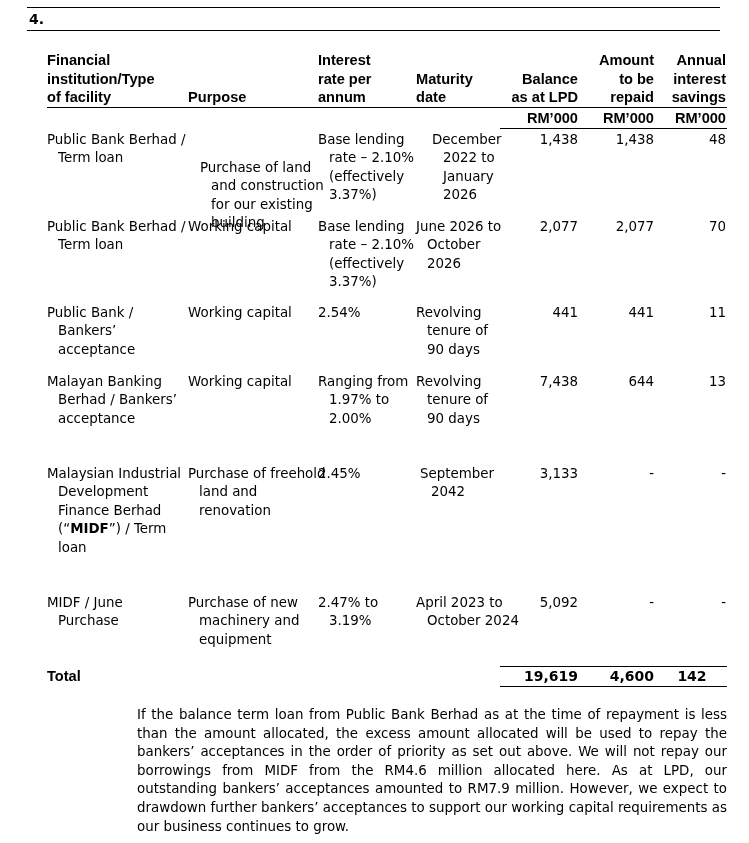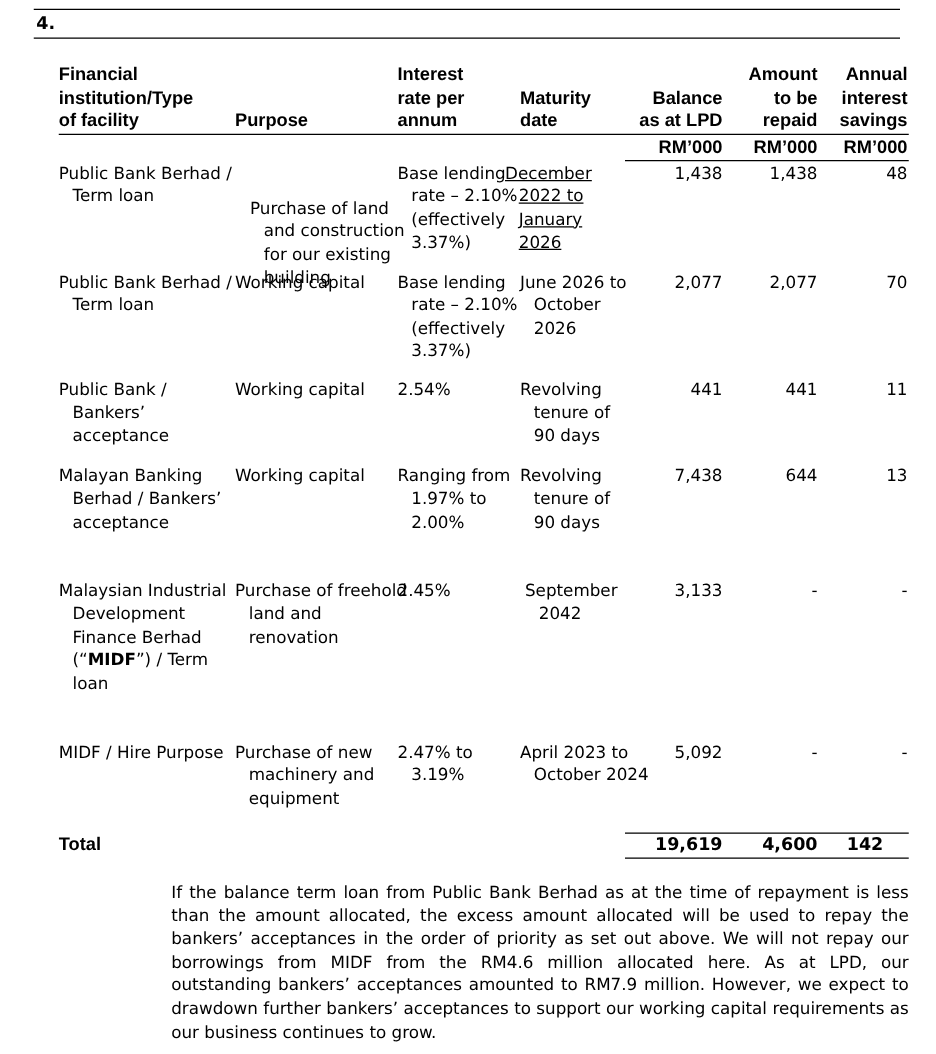--- a/index.html
+++ b/index.html
@@ -62,21 +62,21 @@
   <div class="hdr r" style="left:590px;top:109px;width:64px;">RM’000</div>
   <div class="hdr r" style="left:658px;top:109px;width:68px;">RM’000</div>
 
   <div class="rule" style="left:500px;top:128px;width:227px;"></div>
 </div>
 
 <div>
   <div class="cell hang" style="left:47px;top:131px;width:140px;">Public Bank Berhad / Term loan</div>
   <div class="cell hang" style="left:200px;top:131px;width:128px;margin-top:28px;">Purchase of land and construction for our existing building</div>
   <div class="cell hang" style="left:318px;top:131px;width:98px;">Base lending rate – 2.10% (effectively 3.37%)</div>
-  <div class="cell hang" style="left:404px;top:131px;width:86px;text-decoration:underline;">December 2022 to January 2026</div>
+  <div class="cell hang" style="left:432px;top:131px;width:86px;">December 2022 to January 2026</div>
   <div class="cell r" style="left:498px;top:131px;width:80px;">1,438</div>
   <div class="cell r" style="left:590px;top:131px;width:64px;">1,438</div>
   <div class="cell r" style="left:658px;top:131px;width:68px;">48</div>
 </div>
 
 <div>
   <div class="cell hang" style="left:47px;top:218px;width:140px;">Public Bank Berhad / Term loan</div>
   <div class="cell hang" style="left:188px;top:218px;width:128px;">Working capital</div>
   <div class="cell hang" style="left:318px;top:218px;width:98px;">Base lending rate – 2.10% (effectively 3.37%)</div>
   <div class="cell hang" style="left:416px;top:218px;width:86px;">June 2026 to October 2026</div>
@@ -109,21 +109,21 @@
   <div class="cell hang" style="left:47px;top:465px;width:135px;"><span>Malaysian Industrial Development Finance Berhad (“</span><b>MIDF</b><span>”) / Term loan</span></div>
   <div class="cell hang" style="left:188px;top:465px;width:130px;">Purchase of freehold land and renovation</div>
   <div class="cell hang" style="left:318px;top:465px;width:98px;">2.45%</div>
   <div class="cell hang" style="left:420px;top:465px;width:86px;">September 2042</div>
   <div class="cell r" style="left:498px;top:465px;width:80px;">3,133</div>
   <div class="cell r" style="left:590px;top:465px;width:64px;">-</div>
   <div class="cell r" style="left:658px;top:465px;width:68px;">-</div>
 </div>
 
 <div>
-  <div class="cell hang" style="left:47px;top:594px;width:125px;">MIDF / Hire Purpose</div>
+  <div class="cell hang" style="left:47px;top:594px;width:125px;">MIDF / June Purchase</div>
   <div class="cell hang" style="left:188px;top:594px;width:128px;">Purchase of new machinery and equipment</div>
   <div class="cell hang" style="left:318px;top:594px;width:80px;">2.47% to 3.19%</div>
   <div class="cell hang" style="left:416px;top:594px;width:92px;">April 2023 to October 2024</div>
   <div class="cell r" style="left:498px;top:594px;width:80px;">5,092</div>
   <div class="cell r" style="left:590px;top:594px;width:64px;">-</div>
   <div class="cell r" style="left:658px;top:594px;width:68px;">-</div>
 </div>
 
 <div>
   <div class="rule" style="left:500px;top:666px;width:227px;border-top-width:1px;"></div>

